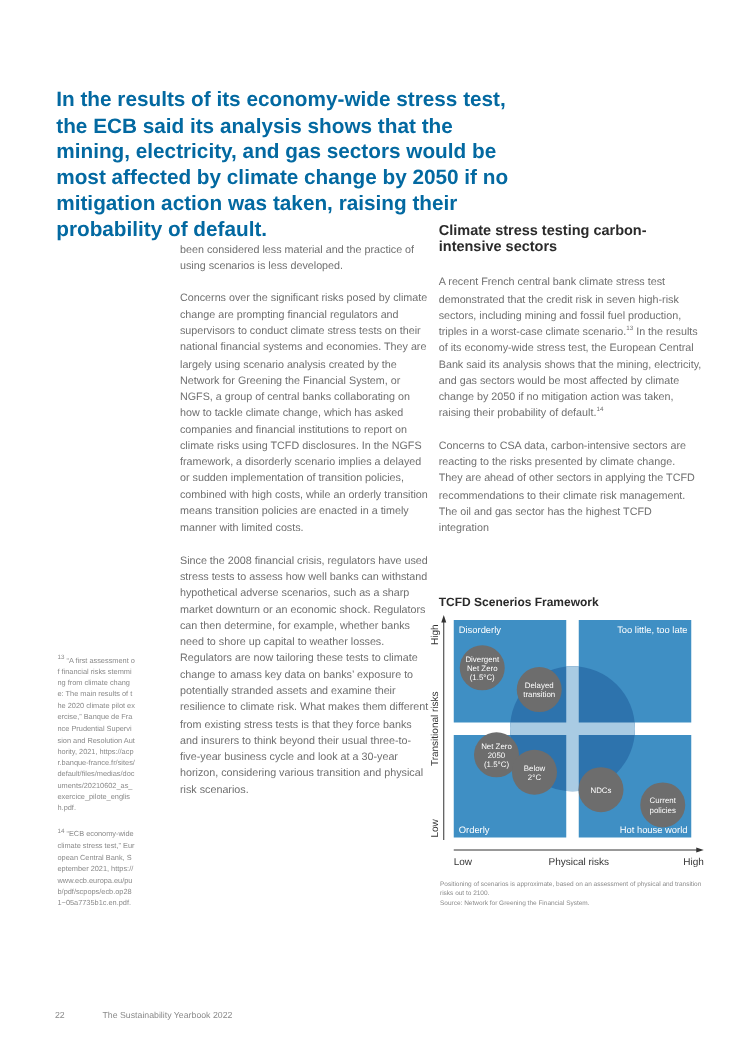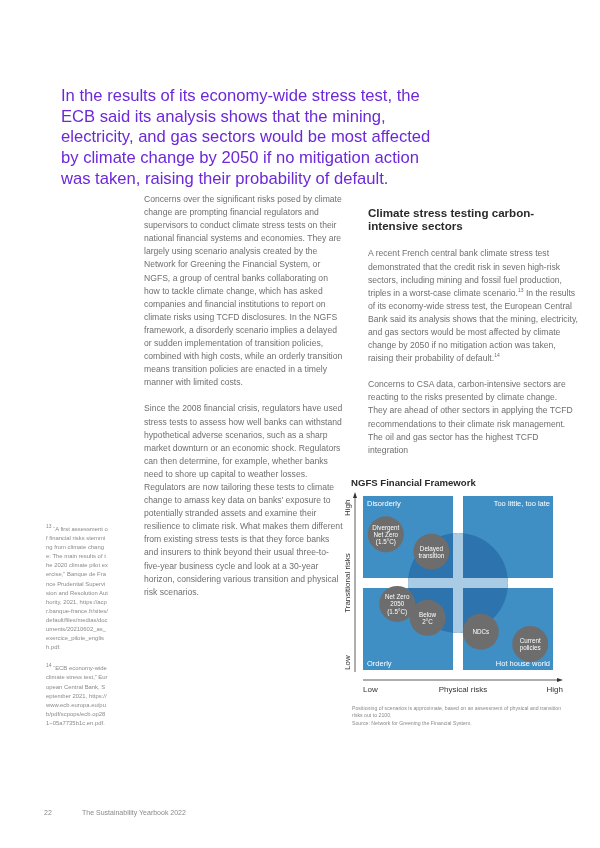--- a/index.html
+++ b/index.html
@@ -2,30 +2,30 @@
 <html><head>
 <meta charset="utf-8">
 <style>
   html, body { margin: 0; padding: 0; }
   body {
     width: 600px; height: 848px; background: #ffffff; position: relative; overflow: hidden;
     font-family: "Liberation Sans", sans-serif; color: #6f6f6f;
   }
   .pull-quote {
     position: absolute; left: 45px; top: 70px; width: 380px;
-    font-size: 16.6px; line-height: 20.7px; color: #6d28d9; margin: 16px;
+    font-size: 16.6px; line-height: 20.7px; color: #0369a1; margin: 0; font-weight: bold;
   }
   .col-mid {
     position: absolute; left: 144px; top: 193px; width: 200px;
     font-size: 8.6px; line-height: 13.1px; color: #6f6f6f;
   }
   .col-mid p, .col-right p { margin: 0 0 13px 0; }
   .col-right {
-    position: absolute; left: 351px; top: 206px; width: 210px;
-    font-size: 8.6px; line-height: 13.1px; color: #6f6f6f; margin-left: 17px;
+    position: absolute; left: 351px; top: 178px; width: 210px;
+    font-size: 8.6px; line-height: 13.1px; color: #6f6f6f;
   }
   .col-right h2 {
     font-size: 11.6px; line-height: 13.2px; color: #2a2a2a; font-weight: bold; margin: 0 0 15px 0;
   }
   sup { font-size: 5px; vertical-align: super; line-height: 0; }
   .footnotes {
     position: absolute; left: 46px; top: 525px; width: 62px;
     font-size: 5.9px; line-height: 9.1px; color: #8a8a8a;
   }
   .footnotes p { margin: 0 0 12px 0; word-break: break-all; }
@@ -39,36 +39,37 @@
   }
   .footer-page { position: absolute; left: 44px; top: 809px; font-size: 7px; color: #8a8a8a; }
   .footer-title { position: absolute; left: 82px; top: 809px; font-size: 7px; color: #8a8a8a; }
 </style>
 </head>
 <body>
 
 <p class="pull-quote">In the results of its economy-wide stress test, the ECB said its analysis shows that the mining, electricity, and gas sectors would be most affected by climate change by 2050 if no mitigation action was taken, raising their probability of default.</p>
 
 <div class="col-mid">
+  <p>been considered less material and the practice of using scenarios is less developed.</p>
   <p>Concerns over the significant risks posed by climate change are prompting financial regulators and supervisors to conduct climate stress tests on their national financial systems and economies. They are largely using scenario analysis created by the Network for Greening the Financial System, or NGFS, a group of central banks collaborating on how to tackle climate change, which has asked companies and financial institutions to report on climate risks using TCFD disclosures. In the NGFS framework, a disorderly scenario implies a delayed or sudden implementation of transition policies, combined with high costs, while an orderly transition means transition policies are enacted in a timely manner with limited costs.</p>
   <p>Since the 2008 financial crisis, regulators have used stress tests to assess how well banks can withstand hypothetical adverse scenarios, such as a sharp market downturn or an economic shock. Regulators can then determine, for example, whether banks need to shore up capital to weather losses. Regulators are now tailoring these tests to climate change to amass key data on banks’ exposure to potentially stranded assets and examine their resilience to climate risk. What makes them different from existing stress tests is that they force banks and insurers to think beyond their usual three-to-five-year business cycle and look at a 30-year horizon, considering various transition and physical risk scenarios.</p>
 </div>
 
 <div class="col-right">
   <h2>Climate stress testing carbon-intensive sectors</h2>
   <p><span>A recent French central bank climate stress test demonstrated that the credit risk in seven high-risk sectors, including mining and fossil fuel production, triples in a worst-case climate scenario.</span><sup>13</sup><span> In the results of its economy-wide stress test, the European Central Bank said its analysis shows that the mining, electricity, and gas sectors would be most affected by climate change by 2050 if no mitigation action was taken, raising their probability of default.</span><sup>14</sup></p>
   <p>Concerns to CSA data, carbon-intensive sectors are reacting to the risks presented by climate change. They are ahead of other sectors in applying the TCFD recommendations to their climate risk management. The oil and gas sector has the highest TCFD integration</p>
 </div>
 
 <div class="footnotes">
   <p><sup>13</sup> <span>“A first assessment of financial risks stemming from climate change: The main results of the 2020 climate pilot exercise,” Banque de France Prudential Supervision and Resolution Authority, 2021, https://acpr.banque-france.fr/sites/default/files/medias/documents/20210602_as_exercice_pilote_english.pdf.</span></p>
   <p><sup>14</sup> <span>“ECB economy-wide climate stress test,” European Central Bank, September 2021, https://www.ecb.europa.eu/pub/pdf/scpops/ecb.op281~05a7735b1c.en.pdf.</span></p>
 </div>
 
-<p class="chart-title">NGFS Financial Framework</p>
+<p class="chart-title">TCFD Scenerios Framework</p>
 
 <svg class="chart" viewBox="0 0 225 205" width="225" height="205">
   <defs>
     <clipPath id="circleClip">
         <circle id="clipCircle" cx="118" cy="93" r="50"></circle>
       </clipPath>
   </defs>
   <g id="quadrants">
       <rect x="23" y="6" width="90" height="82" fill="#3f8fc4"></rect>
       <text x="27" y="16" text-anchor="start" font-size="7.5" fill="#ffffff" font-family="Liberation Sans, sans-serif">Disorderly</text>

